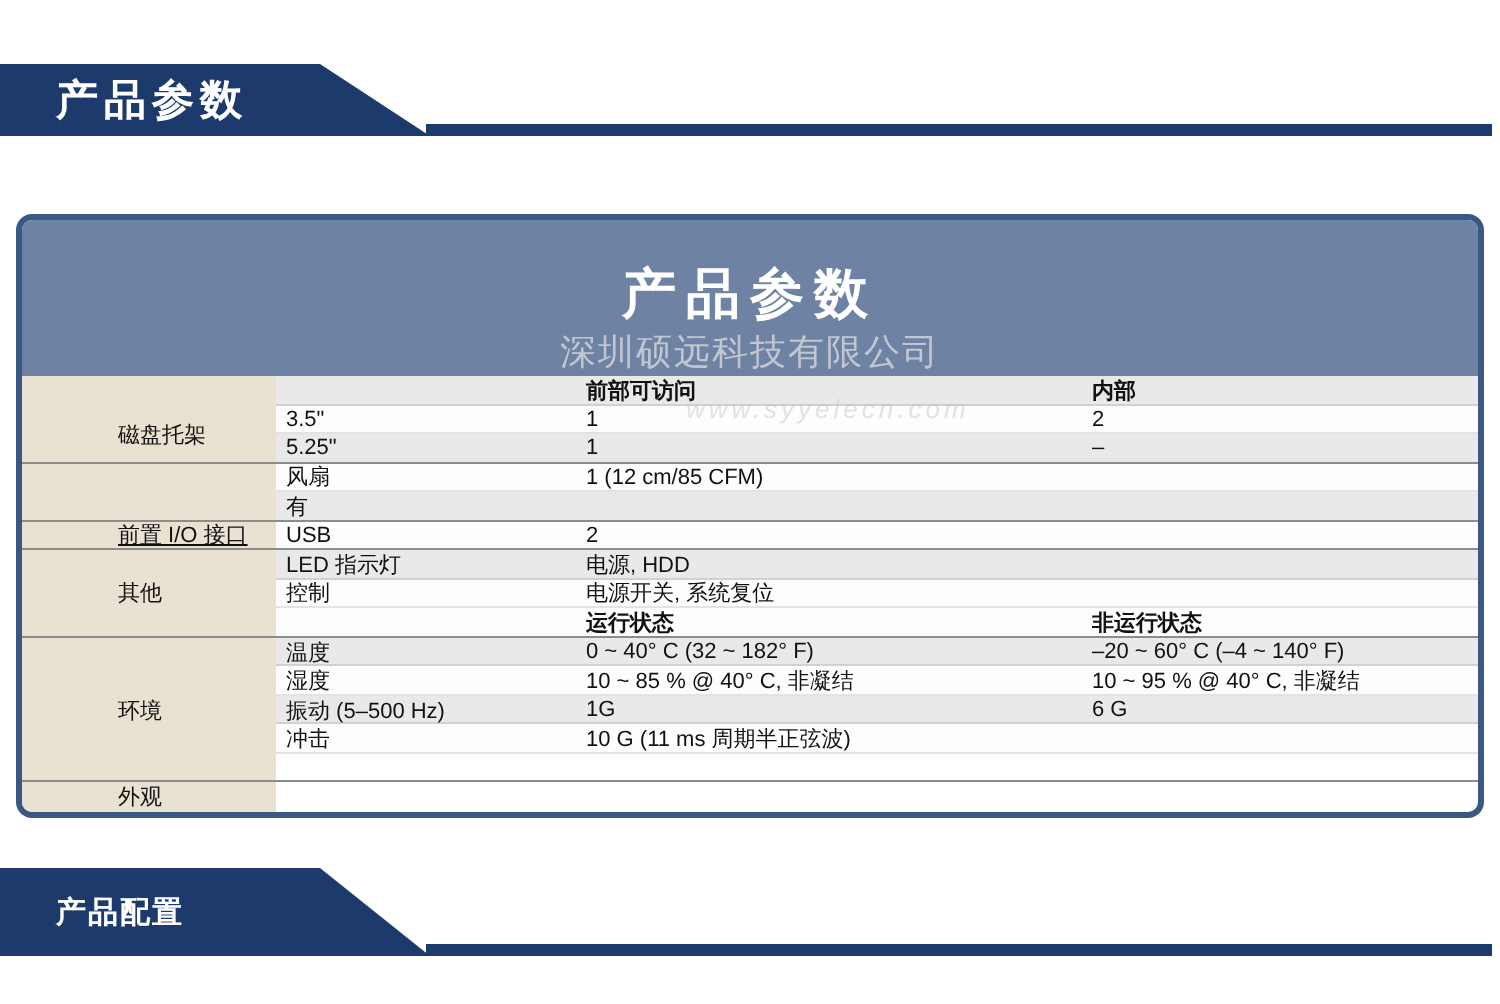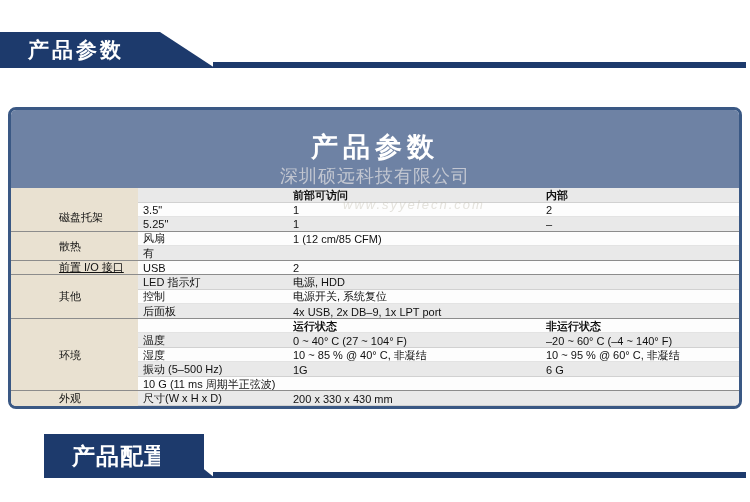--- a/index.html
+++ b/index.html
@@ -12,21 +12,21 @@
   
   .banner{position:absolute;left:0;width:750px;}
   .banner-top{top:32px;height:36px;}
   .banner-bottom{top:434px;height:44px;}
   .banner-rect{
     position:absolute;left:0;top:0;height:100%;width:160px;
     background:var(--navy);color:#fff;font-weight:bold;
     display:flex;align-items:center;box-sizing:border-box;padding-left:28px;
   }
   .banner-top .banner-rect{font-size:21px;letter-spacing:3px;}
-  .banner-bottom .banner-rect{font-size:23px;letter-spacing:1px;margin-left:44px;}
+  .banner-bottom .banner-rect{font-size:15px;letter-spacing:1px;}
   .banner-slant{position:absolute;left:160px;top:0;width:0;height:0;border-right:55px solid transparent;}
   .banner-top .banner-slant{border-bottom:36px solid var(--navy);}
   .banner-bottom .banner-slant{border-bottom:44px solid var(--navy);}
   .banner-tail{position:absolute;left:213px;right:4px;bottom:0;height:6px;background:var(--navy);}
   
   .spec-table{
     position:absolute;left:8px;top:107px;width:734px;height:302px;box-sizing:border-box;
     border:3px solid var(--table-border);border-radius:8px;overflow:hidden;background:#fff;
   }
   .tbl-header{position:absolute;top:0;left:0;right:0;height:78px;background:var(--slate-header);}
@@ -110,64 +110,52 @@
         <div class="cell sub">LED 指示灯</div>
         <div class="cell front">电源, HDD</div>
         <div class="cell internal"></div>
       </div>
       <div class="row plain">
         <div class="cell spacer"></div>
         <div class="cell sub">控制</div>
         <div class="cell front">电源开关, 系统复位</div>
         <div class="cell internal"></div>
       </div>
-      <div class="row shade">
-        <div class="cell spacer"></div>
-        <div class="cell sub">后面板</div>
-        <div class="cell front">4x USB, 2x DB–9, 1x LPT port</div>
-        <div class="cell internal"></div>
-      </div>
       <div class="row plain bold">
         <div class="cell spacer"></div>
         <div class="cell sub"></div>
         <div class="cell front">运行状态</div>
         <div class="cell internal">非运行状态</div>
       </div>
       <div class="row shade">
         <div class="cell spacer"></div>
         <div class="cell sub">温度</div>
-        <div class="cell front">0 ~ 40° C (27 ~ 104° F)</div>
+        <div class="cell front">0 ~ 40° C (32 ~ 182° F)</div>
         <div class="cell internal">–20 ~ 60° C (–4 ~ 140° F)</div>
       </div>
       <div class="row plain">
         <div class="cell spacer"></div>
         <div class="cell sub">湿度</div>
         <div class="cell front">10 ~ 85 % @ 40° C, 非凝结</div>
-        <div class="cell internal">10 ~ 95 % @ 60° C, 非凝结</div>
+        <div class="cell internal">10 ~ 95 % @ 40° C, 非凝结</div>
       </div>
       <div class="row shade">
         <div class="cell spacer"></div>
         <div class="cell sub">振动 (5–500 Hz)</div>
         <div class="cell front">1G</div>
         <div class="cell internal">6 G</div>
       </div>
       <div class="row plain">
         <div class="cell spacer"></div>
+        <div class="cell sub">冲击</div>
         <div class="cell front">10 G (11 ms 周期半正弦波)</div>
-        <div class="cell internal"></div>
-      </div>
-      <div class="row shade">
-        <div class="cell spacer"></div>
-        <div class="cell sub">尺寸(W x H x D)</div>
-        <div class="cell front">200 x 330 x 430 mm</div>
         <div class="cell internal"></div>
       </div>
       <div class="cat-strip">
         <div class="cat-label" style="top: 6.66667%; height: 13.3333%;">磁盘托架</div>
-        <div class="cat-label" style="top: 20%; height: 13.3333%;">散热</div>
         <div class="cat-label" style="top: 33.3333%; height: 6.66667%; text-decoration: underline;">前置 I/O 接口</div>
         <div class="cat-label" style="top: 40%; height: 20%;">其他</div>
         <div class="cat-label" style="top: 60%; height: 33.3333%;">环境</div>
         <div class="cat-label" style="top: 93.3333%; height: 6.66667%;">外观</div>
       </div>
       <div class="group-line" style="top: 20%;"></div>
       <div class="group-line" style="top: 33.3333%;"></div>
       <div class="group-line" style="top: 40%;"></div>
       <div class="group-line" style="top: 60%;"></div>
       <div class="group-line" style="top: 93.3333%;"></div>

